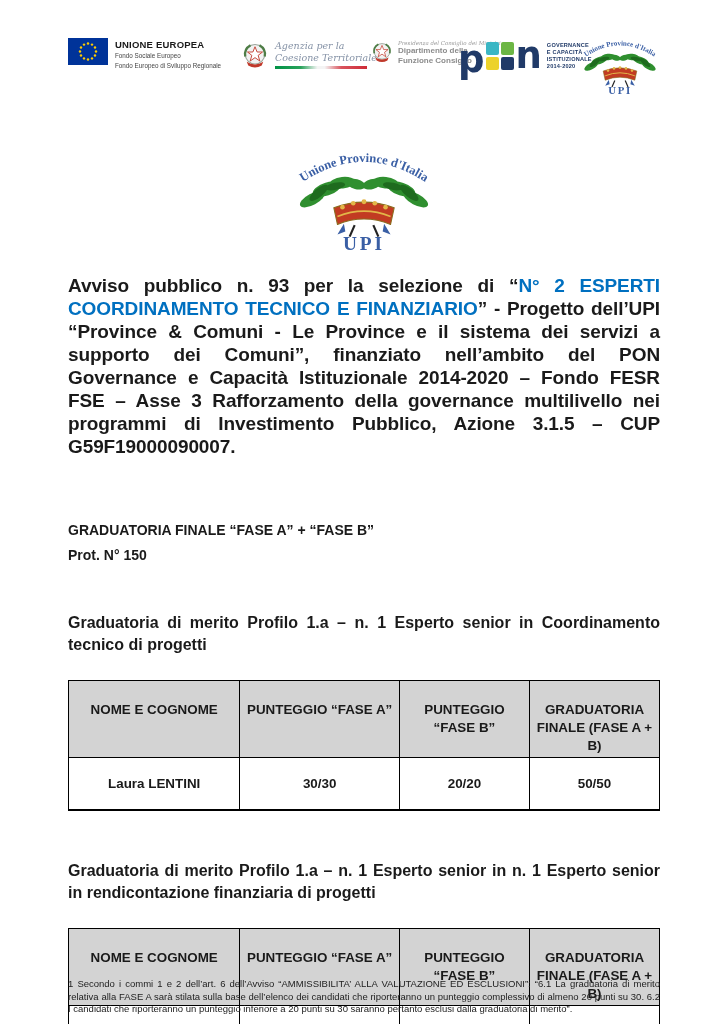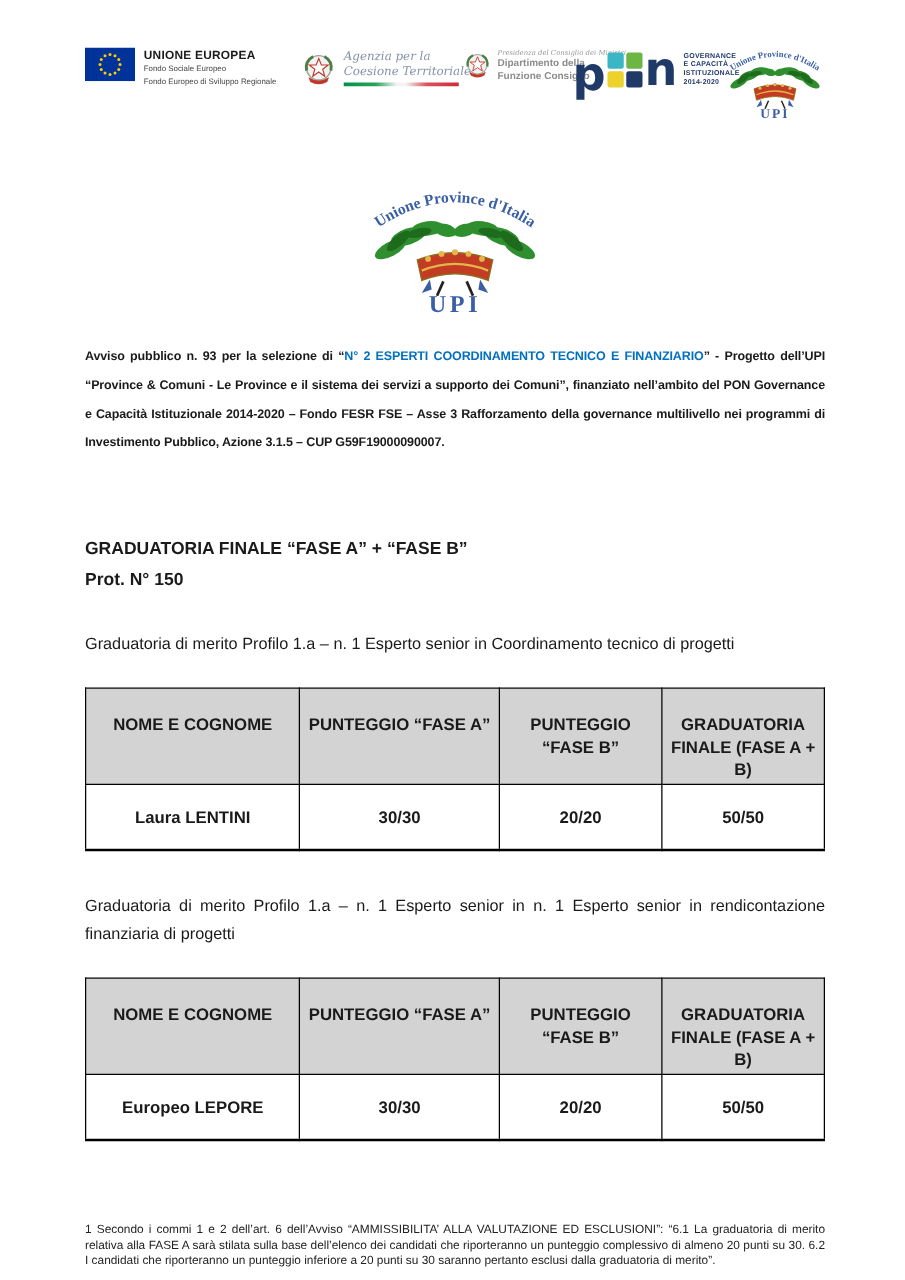--- a/index.html
+++ b/index.html
@@ -37,29 +37,29 @@
   .pon-sq { width: 13px; height: 13px; border-radius: 2px; }
   .pon-caption { font-size: 5.6px; font-weight: bold; color: #203a68; line-height: 7px; letter-spacing: .2px; }
 
   .upi-small-group { left: 508px; top: 24px; }
 
   
   .central-logo { text-align: center; margin-top: 26px; height: 118px; }
 
   
   .notice {
-    margin-top: 20px; font-size: 10px; font-weight: bold; line-height: 23px;
+    margin-top: 20px; font-size: 19px; font-weight: bold; line-height: 23px;
     text-align: justify; color: #1a1a1a; letter-spacing: -0.1px;
   }
   .notice .hl { font-weight: bold; }
 
   .final-title { margin-top: 64px; text-align: left; font-size: 14px; font-weight: bold; color: #1a1a1a; }
   .prot { margin-top: 9px; font-size: 14px; font-weight: bold; color: #1a1a1a; }
 
-  .section-heading { margin-top: 33px; font-size: 13px; font-weight: normal; line-height: 22px; text-align: justify; color: #1a1a1a; }
+  .section-heading { margin-top: 49px; font-size: 16px; font-weight: bold; line-height: 22px; text-align: justify; color: #1a1a1a; }
 
   table.grades { width: 100%; border-collapse: collapse; margin-top: 24px;
     border: 1px solid #000; border-bottom-width: 2px; }
   table.grades th, table.grades td { border: 1px solid #000; font-size: 13.4px; font-weight: bold; color: #1a1a1a; text-align: center; }
   table.grades th { background: #d3d3d3; height: 45px; vertical-align: top; padding: 20px 6px 2px; line-height: 18px; }
   table.grades td { height: 27px; padding: 18px 6px; vertical-align: middle; }
   .col-1 { width: 29%; } .col-2 { width: 27%; } .col-3 { width: 22%; } .col-4 { width: 22%; }
 
   .date-line { margin-top: 46px; font-size: 14px; color: #1a1a1a; }
 

